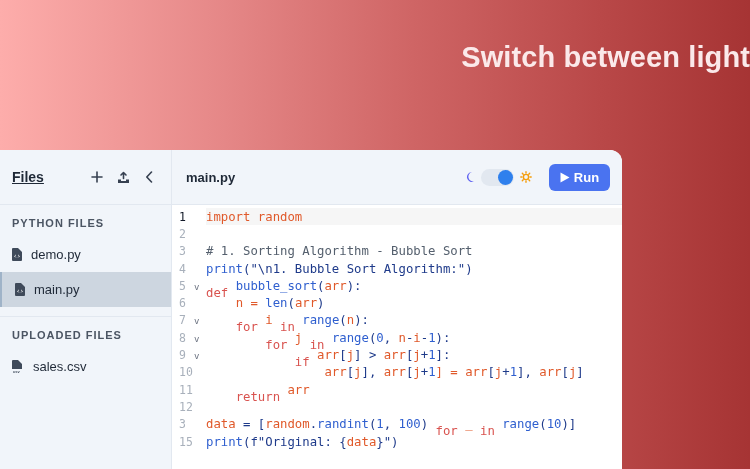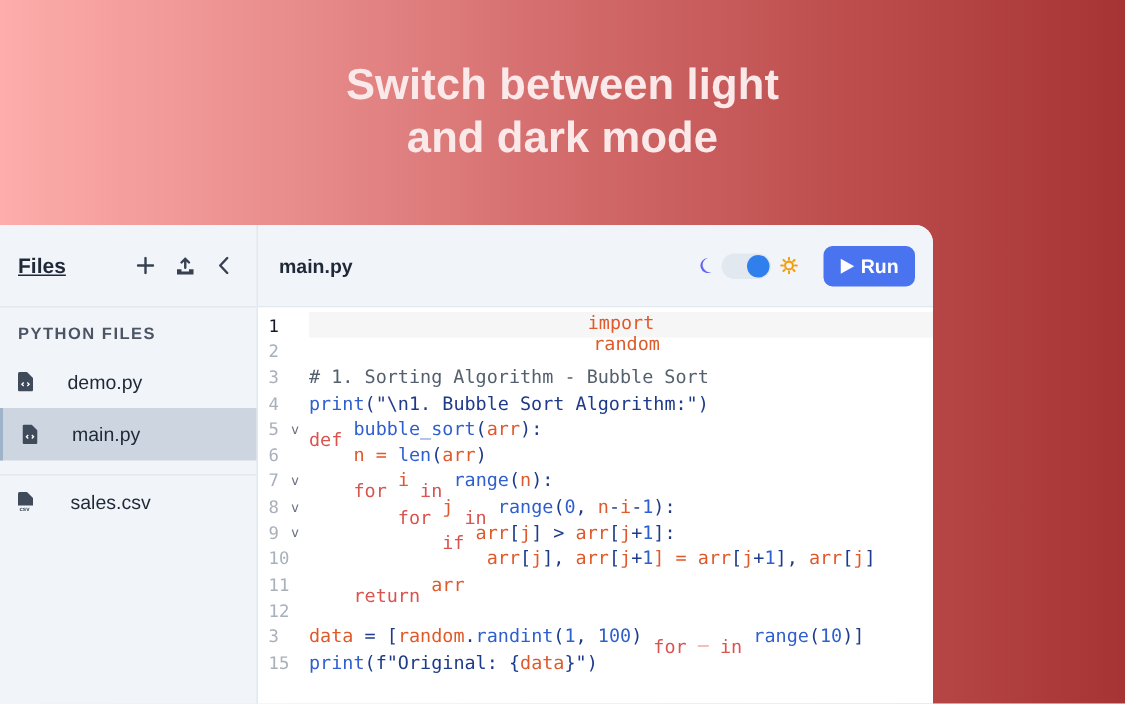--- a/index.html
+++ b/index.html
@@ -4,21 +4,21 @@
   <style>
     * { box-sizing: border-box; margin: 0; padding: 0; }
     html, body { width: 750px; height: 469px; overflow: hidden; }
     body {
       position: relative;
       font-family: "Liberation Sans", sans-serif;
       background: linear-gradient(90deg, #fdadab 0%, #e58787 30%, #cf6565 55%, #b94848 80%, #a63434 100%);
     }
     .hero {
       position: absolute; left: 0; top: 40px; width: 750px;
-      text-align: center; color: #fbe9ea;
+      text-align: right; color: #fbe9ea;
       font-family: "Liberation Sans", sans-serif;
       font-weight: 700; font-size: 29px; line-height: 35px;
       letter-spacing: 0.1px;
     }
     .card {
       position: absolute; left: 0; top: 150px; width: 622px; height: 330px;
       background: #ffffff; border-radius: 0 12px 0 0; overflow: hidden;
       display: flex;
     }
     
@@ -37,21 +37,21 @@
       width: 16px; height: 18px; display: flex; align-items: center; justify-content: center;
       color: #374151; cursor: pointer;
     }
     .section-label {
       font-size: 11px; font-weight: 700; color: #4b5563; letter-spacing: 1px;
       padding: 10px 12px 8px 12px; height: 30px; line-height: 12px;
       margin-top: 2px;
     }
     .file-item {
       height: 35px; display: flex; align-items: center; padding-left: 12px;
-      font-size: 13px; color: #1f2937; cursor: pointer; gap: 23px;
+      font-size: 13px; color: #1f2937; cursor: pointer; gap: 9px;
     }
     .file-item.active {
       background: #cdd6e0; border-left: 2px solid #9fb3c8; padding-left: 13px;
     }
     .file-icon { width: 10px; height: 13px; display: block; }
     .sb-divider { height: 1px; background: #e2e8f0; margin-top: 9px; }
     
     .main { flex: 1; display: flex; flex-direction: column; }
     .main-header {
       height: 55px; background: #f1f5fa; border-bottom: 1px solid #e2e8f0;
@@ -84,36 +84,35 @@
     .line {
       height: 17.3px; display: flex; align-items: center; white-space: pre;
     }
     .gutter {
       width: 34px; display: flex; align-items: center; padding-left: 7px;
       color: #a8b0bb; font-size: 11.5px; position: relative;
     }
     .gutter.active-num { color: #111827; }
     .fold { position: absolute; left: 22px; top: 3px; font-size: 9px; color: #6b7280; }
     .code { flex: 1; height: 100%; display: flex; align-items: center; color: #1f2937; }
-    .line.active .code { background: #f6f6f6; flex-direction: column; }
+    .line.active .code { background: #f6f6f6; }
     .kw { color: #d9534f; margin-top: 14px; }
     .kw2 { color: #e0592a; }
     .fn { color: #2f5fcf; }
     .var { color: #e0592a; }
     .str { color: #1e3a8a; }
     .cm { color: #55606e; }
     .num { color: #2f5fcf; }
     .pl { color: #1e3a8a; }
   </style>
 </head>
 <body>
 
 <div class="hero">
   <div>Switch between light</div>
-  <div>and dark mode</div>
 </div>
 
 <div class="card">
 
   <aside class="sidebar">
     <div class="sb-header">
       <span class="sb-title">Files</span>
       <div class="sb-actions">
         <span class="icon-btn">
           <svg width="12" height="12" viewBox="0 0 12 12">
@@ -145,20 +144,21 @@
     <div class="file-item active">
       <svg class="file-icon" viewBox="0 0 10 13">
           <path d="M0 1a1 1 0 0 1 1-1h5l4 4v8a1 1 0 0 1-1 1H1a1 1 0 0 1-1-1z" fill="#3f4a5a"></path>
           <path d="M3.8 7L2.6 8.2l1.2 1.2M6.2 7l1.2 1.2-1.2 1.2" stroke="#fff" stroke-width="0.9" fill="none"></path>
         </svg>
       <span>main.py</span>
     </div>
 
     <div class="sb-divider"></div>
 
+    <div class="section-label">UPLOADED FILES</div>
     <div class="file-item">
       <svg class="file-icon" viewBox="0 0 12 13" style="width:12px">
           <path d="M0 1a1 1 0 0 1 1-1h5l4 4v5H0z" fill="#3f4a5a"></path>
           <text x="1" y="12.6" font-size="4" font-family="Liberation Sans, sans-serif" fill="#3f4a5a" font-weight="700">csv</text>
         </svg>
       <span>sales.csv</span>
     </div>
   </aside>
 
   <section class="main">

